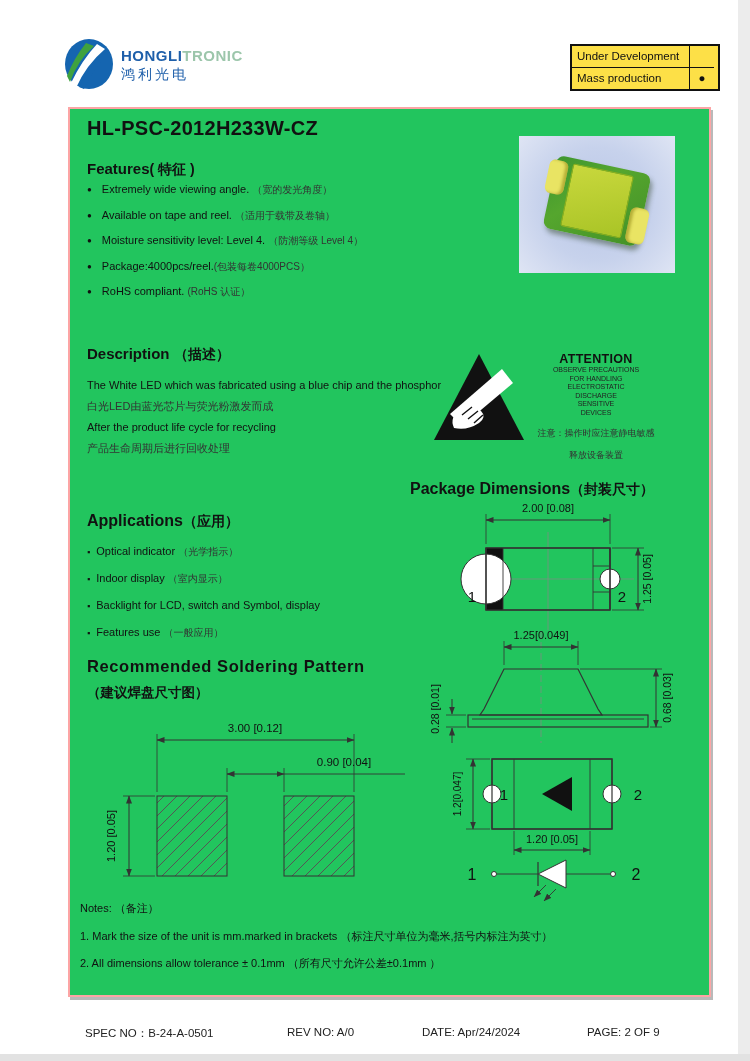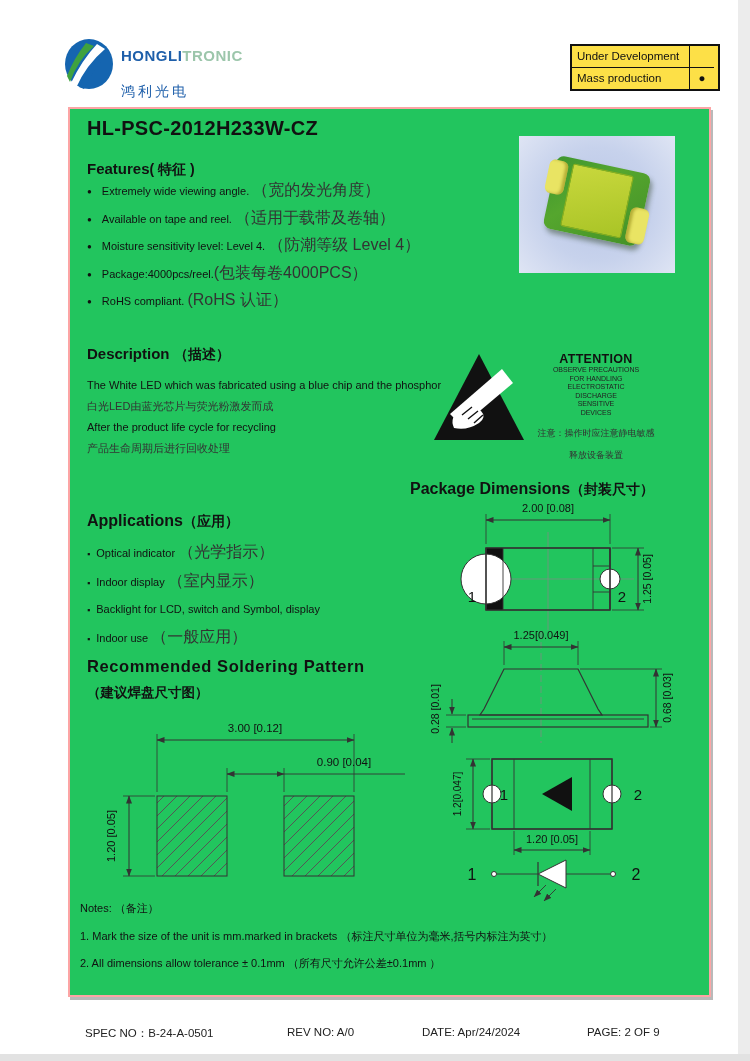--- a/index.html
+++ b/index.html
@@ -4,38 +4,38 @@
 <style>
   html,body{margin:0;padding:0;background:#fff;}
   .page{position:relative;width:750px;height:1061px;background:#fff;
         font-family:"Liberation Sans",sans-serif;color:#111;overflow:hidden;}
   .abs{position:absolute;}
   
   .logo{left:64px;top:38px;display:flex;align-items:flex-start;}
   .logo-text{margin-left:7px;padding-top:9px;line-height:1.15;}
   .brand-bold{font-size:15px;font-weight:bold;color:#1e5faa;letter-spacing:.5px;}
   .brand-light{font-size:15px;font-weight:bold;color:#9cc6ab;letter-spacing:.5px;margin-top:40px;}
-  .brand-cn{font-size:14px;color:#1e5faa;letter-spacing:3px;margin-top:18px;}
+  .brand-cn{font-size:14px;color:#1e5faa;letter-spacing:3px;margin-top:1px;}
   .status-table{left:570px;top:44px;width:146px;border:2px solid #111;display:grid;
                 grid-template-columns:118px 24px;background:#fde047;}
   .status-table .cell{height:21px;line-height:21px;font-size:11.5px;padding-left:5px;
                 border-bottom:1.5px solid #111;border-right:1.5px solid #111;}
   .status-table .cell.mark{padding-left:0;text-align:center;border-right:none;}
   .status-table .row2{border-bottom:none;}
   .dot{font-size:13px;}
   
   .main-box{left:68px;top:107px;width:639px;height:886px;border:2px solid #fca5a5;
             background:#22c55e;box-shadow:2px 3px 0 #b9b9b9;}
   .part-title{left:17px;top:8px;font-size:20px;font-weight:bold;letter-spacing:.3px;}
   .h-en{font-size:15px;font-weight:bold;}
   .h-cn{font-size:14px;font-weight:bold;}
   .feat-list{left:17px;top:74px;width:440px;list-style:none;margin:0;padding:0;}
   .feat-list li{margin-bottom:12.5px;font-size:11px;line-height:13px;}
   .b-dot{font-size:8px;margin-right:10px;vertical-align:1px;}
-  .cn{color:#333;font-size:16px;}
+  .cn{color:#333;font-size:10px;}
   
   .photo{left:449px;top:27px;width:156px;height:137px;
          background:radial-gradient(circle at 50% 50%, #b9c6e6 0%, #c7d2ec 55%, #dfe5f4 100%);}
   .chip{position:absolute;left:30px;top:28px;width:96px;height:74px;transform:rotate(12deg);
         background:linear-gradient(135deg,#3e9630,#55a62e 40%,#449127);border-radius:8px;
         box-shadow:3px 4px 5px rgba(40,60,30,.45);}
   .phos{position:absolute;top:5px;bottom:5px;left:17px;right:17px;border-radius:3px;
         background:linear-gradient(160deg,#c9d83d,#a9c426);border:1px solid #8fb01e;}
   .pad-l{position:absolute;left:-6px;top:5px;width:19px;height:34px;background:#e9e463;
         border-radius:6px;box-shadow:inset -3px 0 3px rgba(120,110,0,.45);}
@@ -244,21 +244,21 @@
       <line class="thin" x1="98" y1="37" x2="86" y2="49" marker-end="url(#arr)"></line>
     </svg>
 
     <div class="abs" style="left:17px;top:403px;">
       <span class="h-en" style="font-size:16px;">Applications</span><span class="h-cn">（应用）</span>
     </div>
     <div class="abs app-list">
       <div class="app-item"><span class="b-sq">▪</span><span>Optical indicator</span> <span class="cn">（光学指示）</span></div>
       <div class="app-item"><span class="b-sq">▪</span><span>Indoor display</span> <span class="cn">（室内显示）</span></div>
       <div class="app-item"><span class="b-sq">▪</span><span>Backlight for LCD, switch and Symbol, display</span></div>
-      <div class="app-item"><span class="b-sq">▪</span><span>Indoor use</span> <span class="cn">（一般应用）</span></div>
+      <div class="app-item"><span class="b-sq">▪</span><span>Features use</span> <span class="cn">（一般应用）</span></div>
     </div>
 
     <div class="abs" style="left:17px;top:548px;">
       <span class="h-en" style="font-size:16.5px;letter-spacing:.6px;">Recommended Soldering Pattern</span>
     </div>
     <div class="abs sold-cn" style="left:17px;top:575px;">（建议焊盘尺寸图）</div>
 
     <svg class="abs" style="left:27px;top:611px;" width="315" height="180" viewBox="0 0 315 180">
       <line class="ext" x1="60" y1="72" x2="60" y2="14"></line>
       <line class="ext" x1="257" y1="72" x2="257" y2="14"></line>

